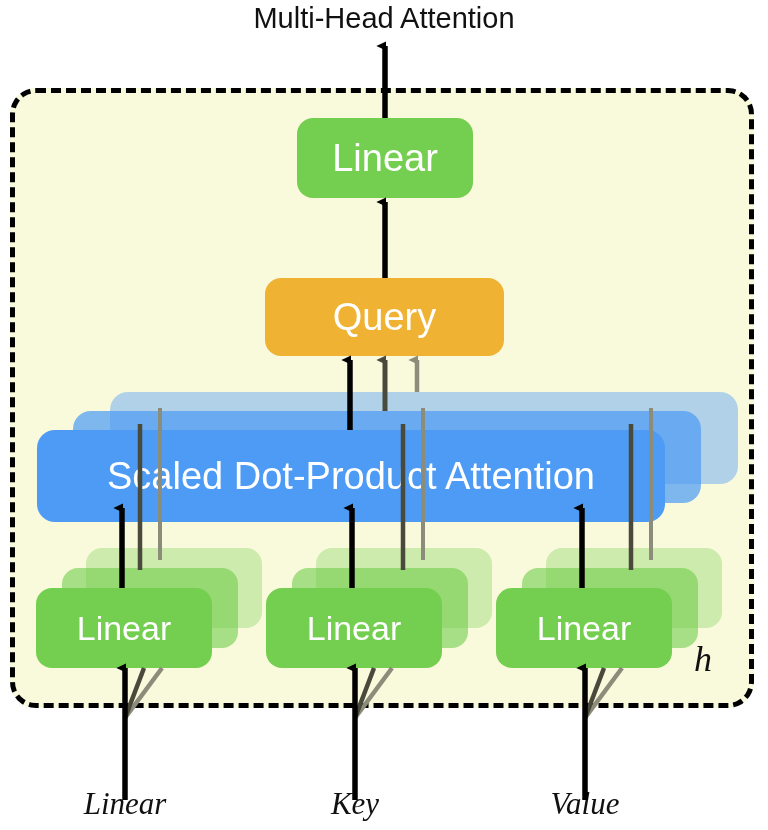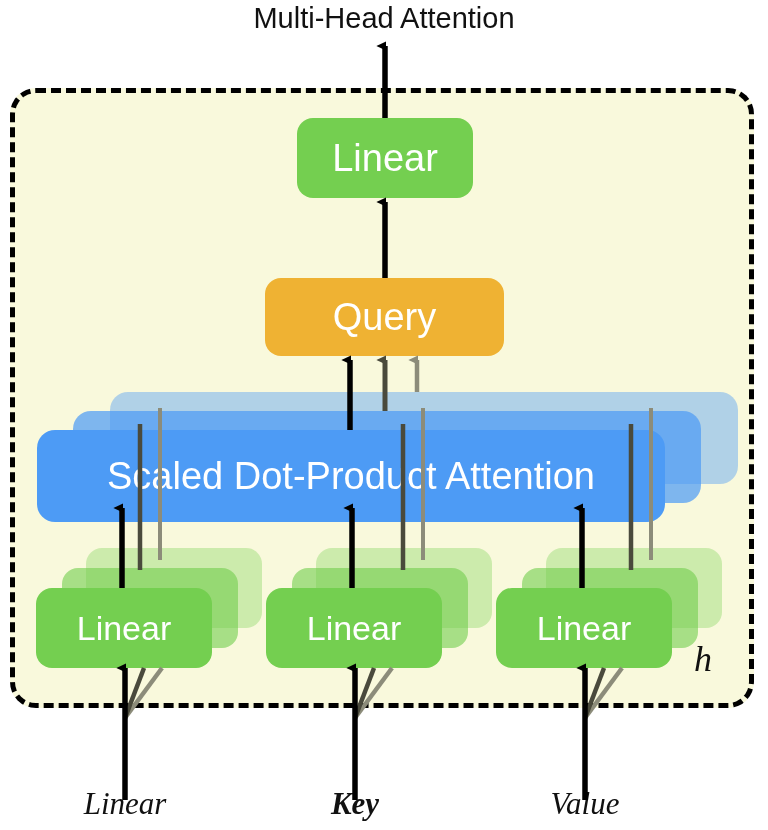--- a/index.html
+++ b/index.html
@@ -199,17 +199,17 @@
 
     <line x1="125" y1="800" x2="125" y2="668" stroke="#000000" stroke-width="5.5" marker-end="url(#ah-black)"></line>
     <line x1="355" y1="800" x2="355" y2="668" stroke="#000000" stroke-width="5.5" marker-end="url(#ah-black)"></line>
     <line x1="585" y1="800" x2="585" y2="668" stroke="#000000" stroke-width="5.5" marker-end="url(#ah-black)"></line>
   </svg>
 
   <div class="layer-text">
     <div class="h-label" style="left:694px; top:638px;">h</div>
 
     <div class="io-label" style="left:125px; top:786px;">Linear</div>
-    <div class="io-label" style="left:355px; top:786px;font-weight:bold;">Key</div>
+    <div class="io-label" style="left:355px; top:786px;">Key</div>
     <div class="io-label" style="left:585px; top:786px;">Value</div>
   </div>
 
 </div>
 
 </body></html>

